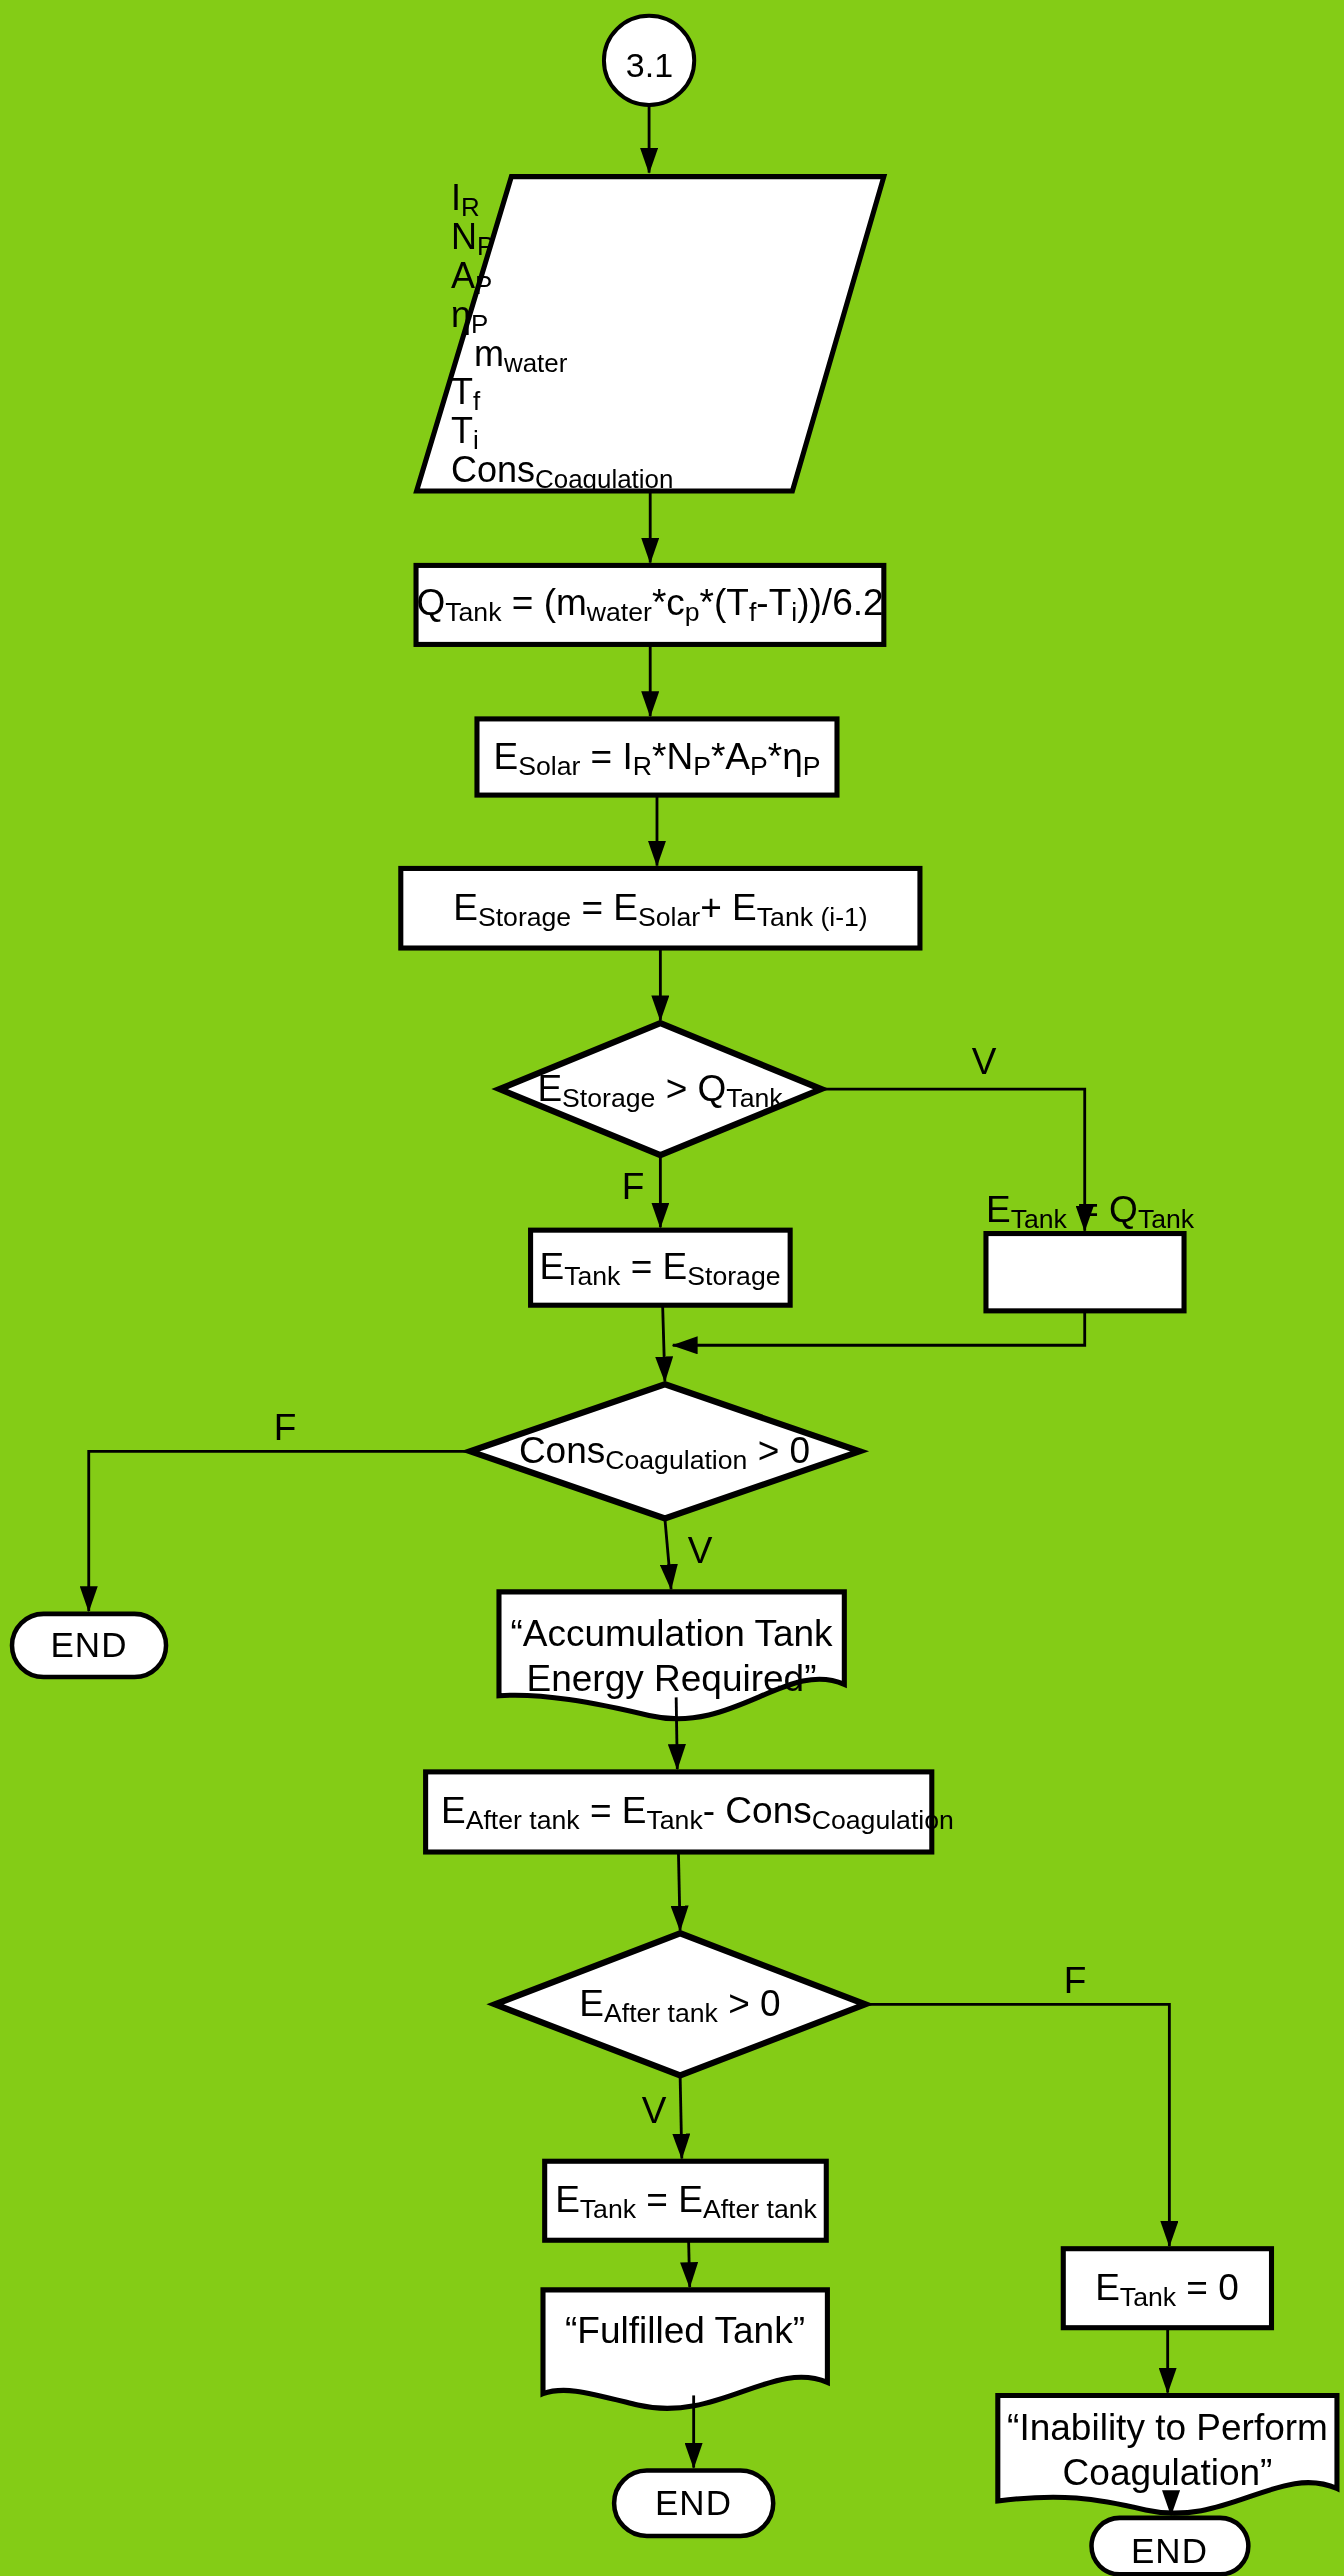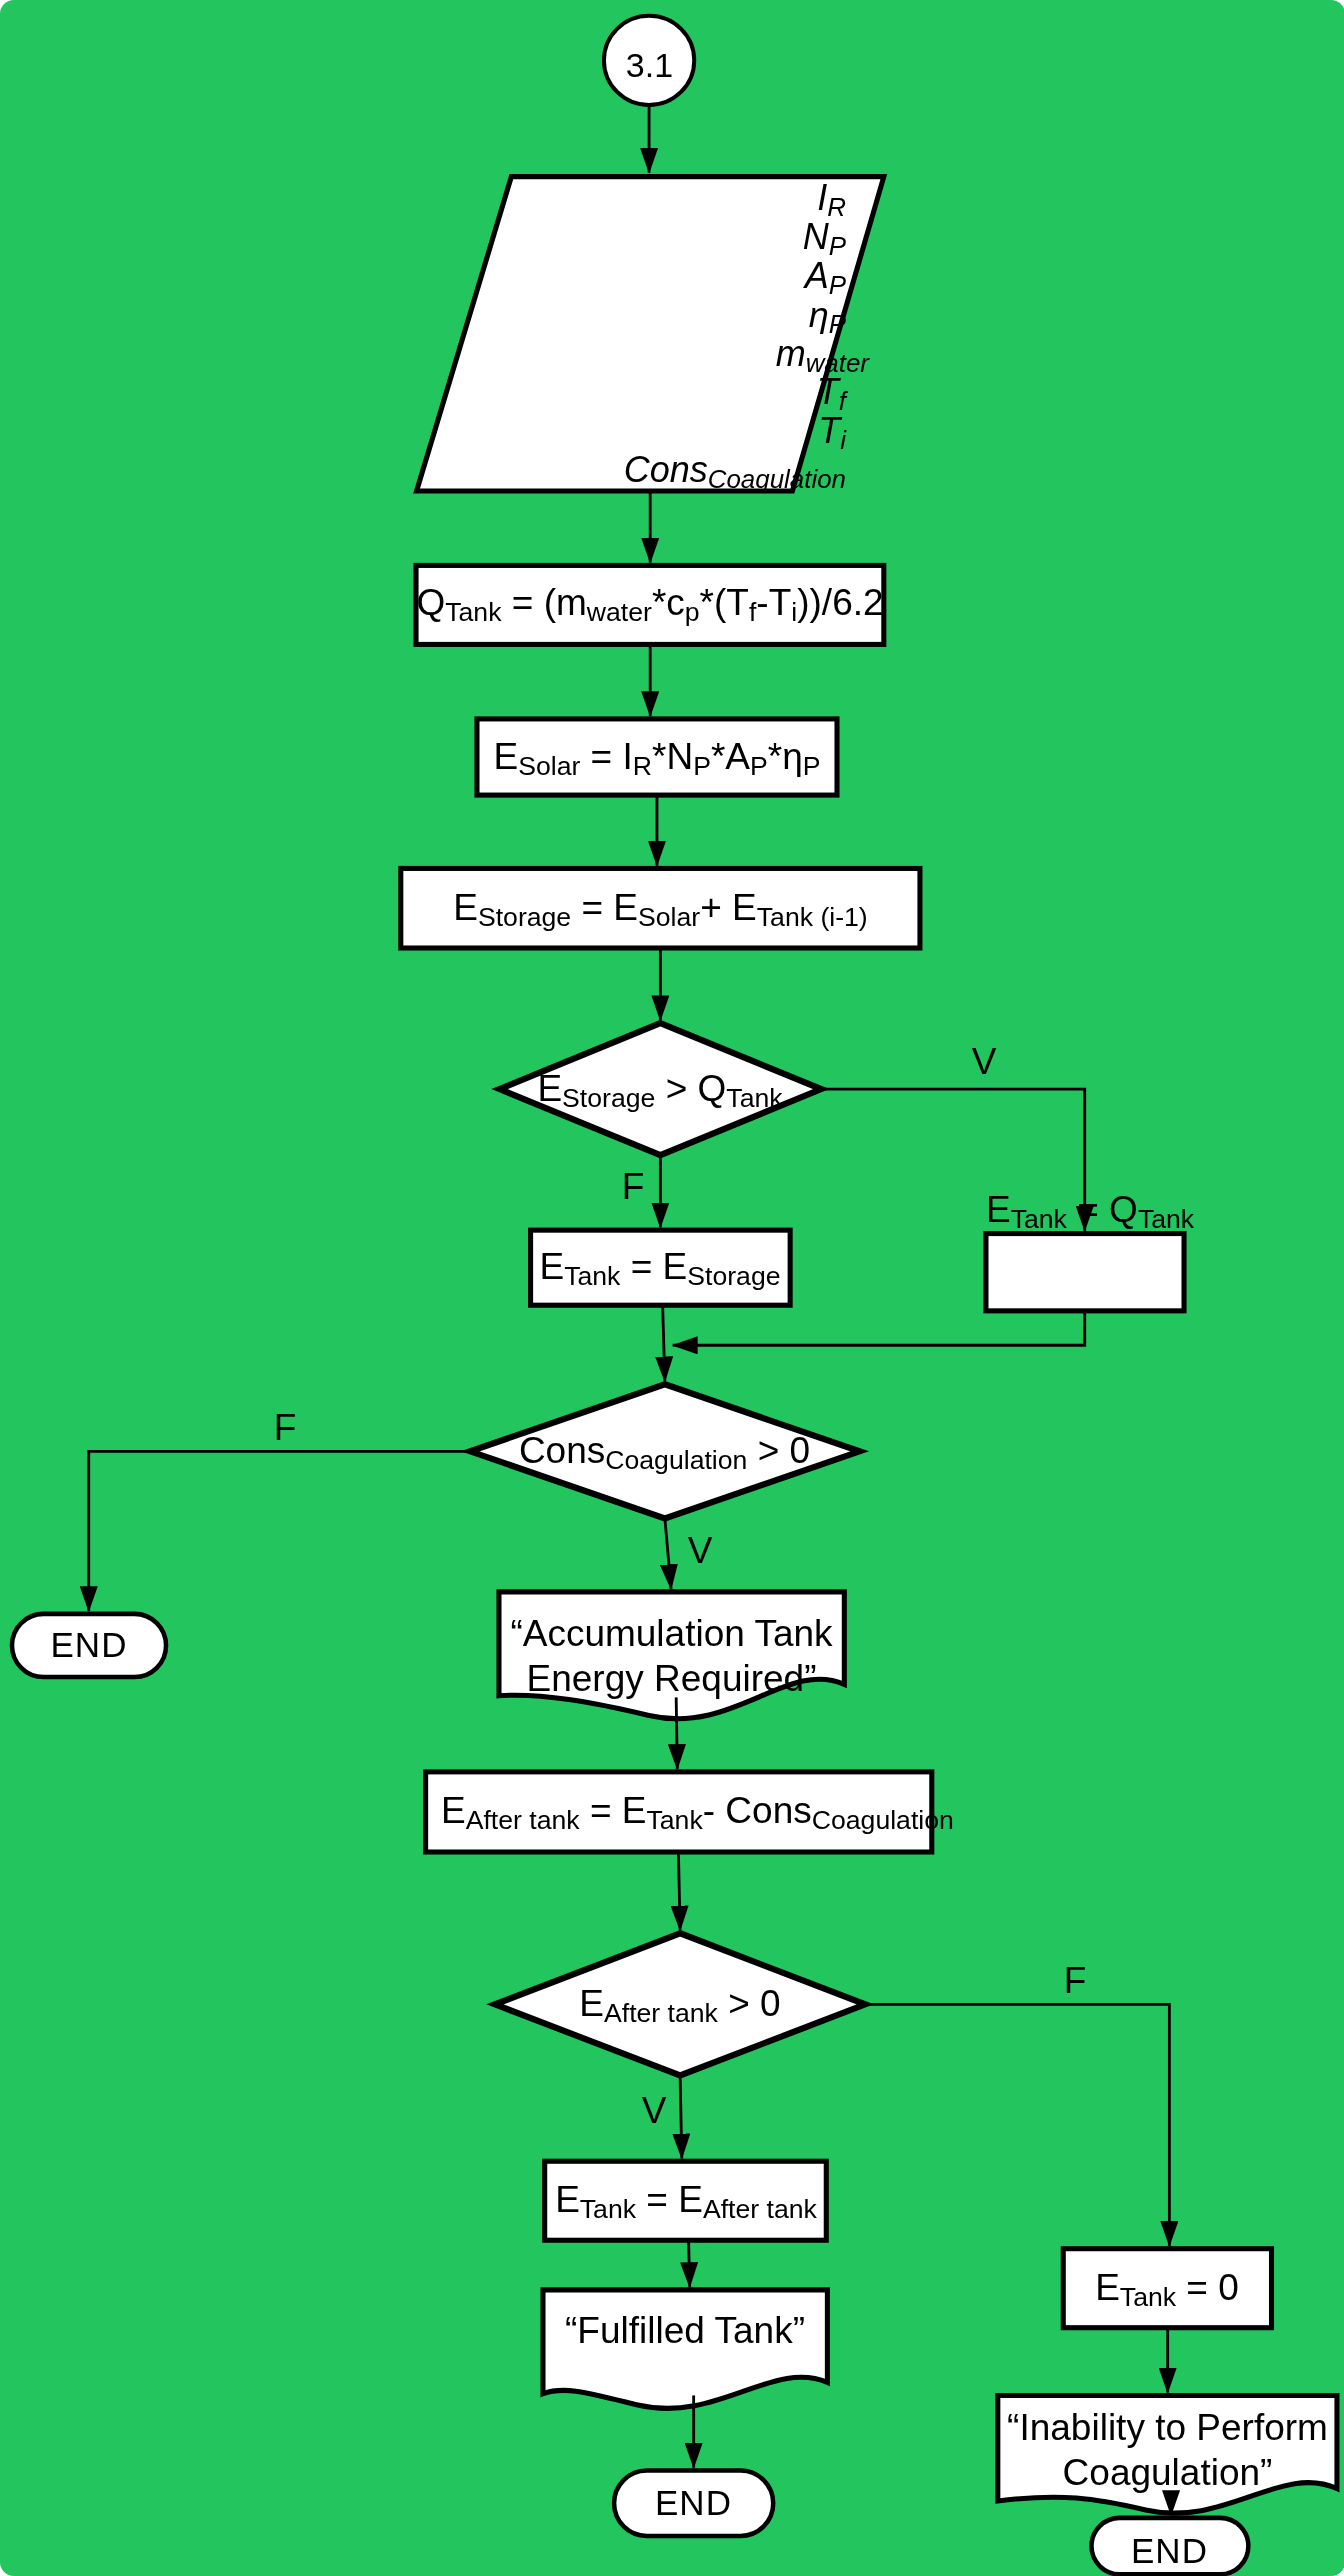--- a/index.html
+++ b/index.html
@@ -1,39 +1,38 @@
 <!DOCTYPE html>
 <html style="font-size:9px"><head>
 <meta charset="utf-8">
 <style>
   html,body{margin:0;padding:0;background:#ffffff;}
   #canvas{
     position:relative;
     width:1345px;
     height:2576px;
-    background:#22c55e;
+    background:#84cc16;
     font-family:"Liberation Sans","DejaVu Sans",sans-serif;
     color:#000;
-    border-radius:14px;
   }
   #shapes{position:absolute;left:0;top:0;}
   .lbl{
     position:absolute;
     text-align:center;
     font-size:37px;
     line-height:45px;
     color:#000;
     white-space:nowrap;
   }
   .lbl .sub{font-size:0.72em;vertical-align:-0.22em;}
   .multiline{white-space:normal;}
   .edge-label{font-size:37px;}
   .end-label{font-size:35px;letter-spacing:1.1px;}
   .circle-label{font-size:34px;}
-  .para-line{position:absolute;text-align:right;font-size:36px;line-height:46px;font-style:italic;}
+  .para-line{position:absolute;text-align:left;font-size:36px;line-height:46px;}
   .para-line .sub{font-size:0.72em;vertical-align:-0.22em;}
 </style>
 </head>
 <body>
 
 <div id="canvas">
 
   <svg id="shapes" width="1345" height="2576" viewBox="0 0 2383 4565">
     <defs>
       <marker id="arrow" viewBox="0 0 46 32" refX="44" refY="16" markerUnits="userSpaceOnUse" markerWidth="46" markerHeight="32" orient="auto">

